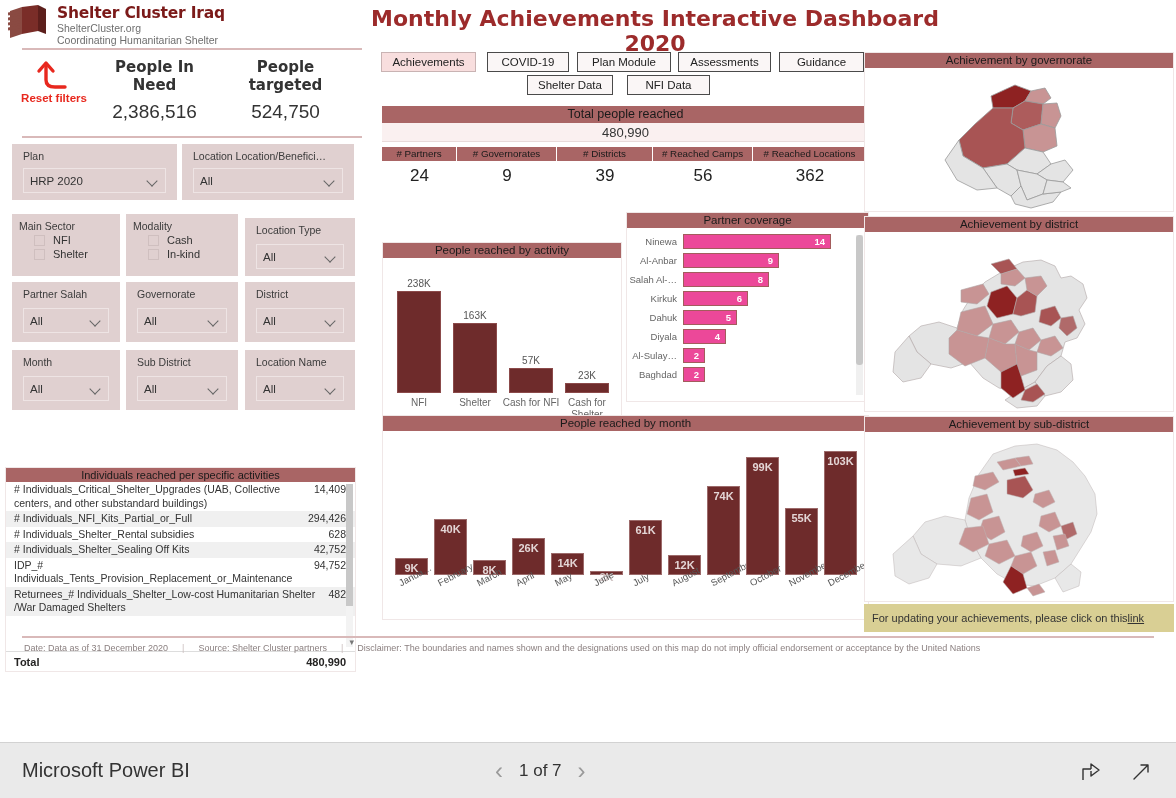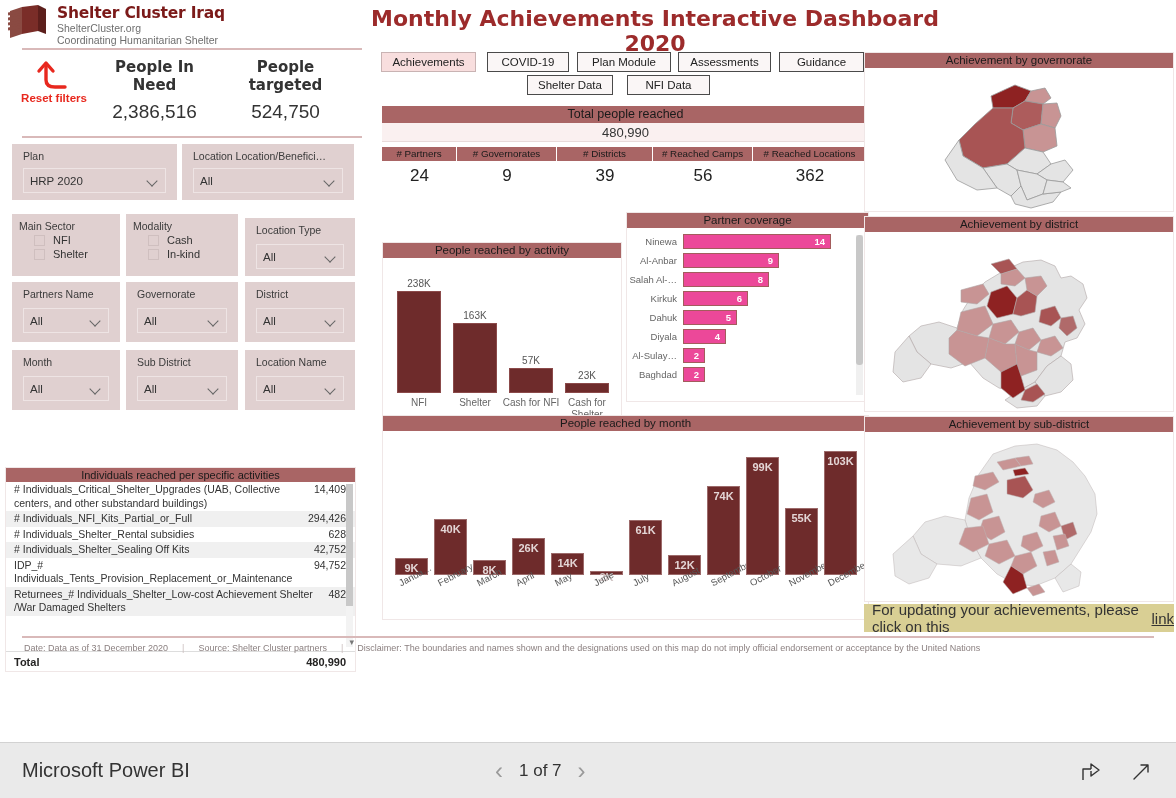--- a/index.html
+++ b/index.html
@@ -109,21 +109,21 @@
   .mbar-lbl { position:absolute; left:0; right:0; top:3px; text-align:center; font-size:11px; color:#e4d6d6; font-weight:bold; }
   .mbar-x { position:absolute; top:100%; left:0; font-size:9.5px; color:#555;
             transform:rotate(-28deg); transform-origin:left top; white-space:nowrap; padding-top:4px; }
 
   
   .right-col { position:absolute; left:860px; top:48px; width:316px; height:592px; }
   .mapcard { position:absolute; left:4px; width:310px; background:#fff; border:1px solid #f0e7e7; }
   .map-hdr { height:15px; background:#a96565; color:#1a1a1a; font-size:11.5px; text-align:center; line-height:15px; }
   .mapbody { position:relative; width:100%; }
   .note { position:absolute; left:4px; top:556px; width:310px; height:28px; background:#d9cf94;
-          font-size:15px; color:#333; display:flex; align-items:center; padding-left:8px; }
+          font-size:11px; color:#333; display:flex; align-items:center; padding-left:8px; }
   .note a { color:#333; }
 
   
   .foot-rule { position:absolute; left:22px; top:636px; width:1132px; height:2px; background:#d9b9b9; }
   .footer { position:absolute; left:24px; top:643px; width:1140px; font-size:9px; color:#8a7f7f; display:flex; gap:14px; }
   .footer .sep { color:#c9bdbd; }
 
   
   .pbi { position:absolute; left:0; top:742px; width:1176px; height:56px; background:#eaeaea; border-top:1px solid #d2d2d2; }
   .pbi-brand { position:absolute; left:22px; top:16px; font-size:20px; color:#333; font-family:"Liberation Sans", sans-serif; }
@@ -224,21 +224,21 @@
       </div>
       <div class="fbox" style="left:245px;top:74px;width:110px;height:58px;">
         <div class="flabel">Location Type</div>
         <div class="fdrop" style="top:26px;">
           <span class="fval">All</span>
           <span class="chev"></span>
         </div>
       </div>
 
       <div class="fbox" style="left:12px;top:138px;width:108px;height:60px;">
-        <div class="flabel">Partners Name</div>
+        <div class="flabel">Partner Salah</div>
         <div class="fdrop" style="top:26px;">
           <span class="fval">All</span>
           <span class="chev"></span>
         </div>
       </div>
       <div class="fbox" style="left:126px;top:138px;width:112px;height:60px;">
         <div class="flabel">Governorate</div>
         <div class="fdrop" style="top:26px;">
           <span class="fval">All</span>
           <span class="chev"></span>
@@ -292,21 +292,21 @@
         </div>
         <div class="act-row alt">
           <span class="rn"># Individuals_Shelter_Sealing Off Kits</span>
           <span class="rv">42,752</span>
         </div>
         <div class="act-row">
           <span class="rn">IDP_# Individuals_Tents_Provision_Replacement_or_Maintenance</span>
           <span class="rv">94,752</span>
         </div>
         <div class="act-row alt">
-          <span class="rn">Returnees_# Individuals_Shelter_Low-cost Achievement Shelter /War Damaged Shelters</span>
+          <span class="rn">Returnees_# Individuals_Shelter_Low-cost Humanitarian Shelter /War Damaged Shelters</span>
           <span class="rv">482</span>
         </div>
       </div>
       <div class="vscroll">
         <div class="vthumb"></div>
       </div>
       <div class="vcaret">▾</div>
       <div class="act-total">
         <span>Total</span>
         <span>480,990</span>

